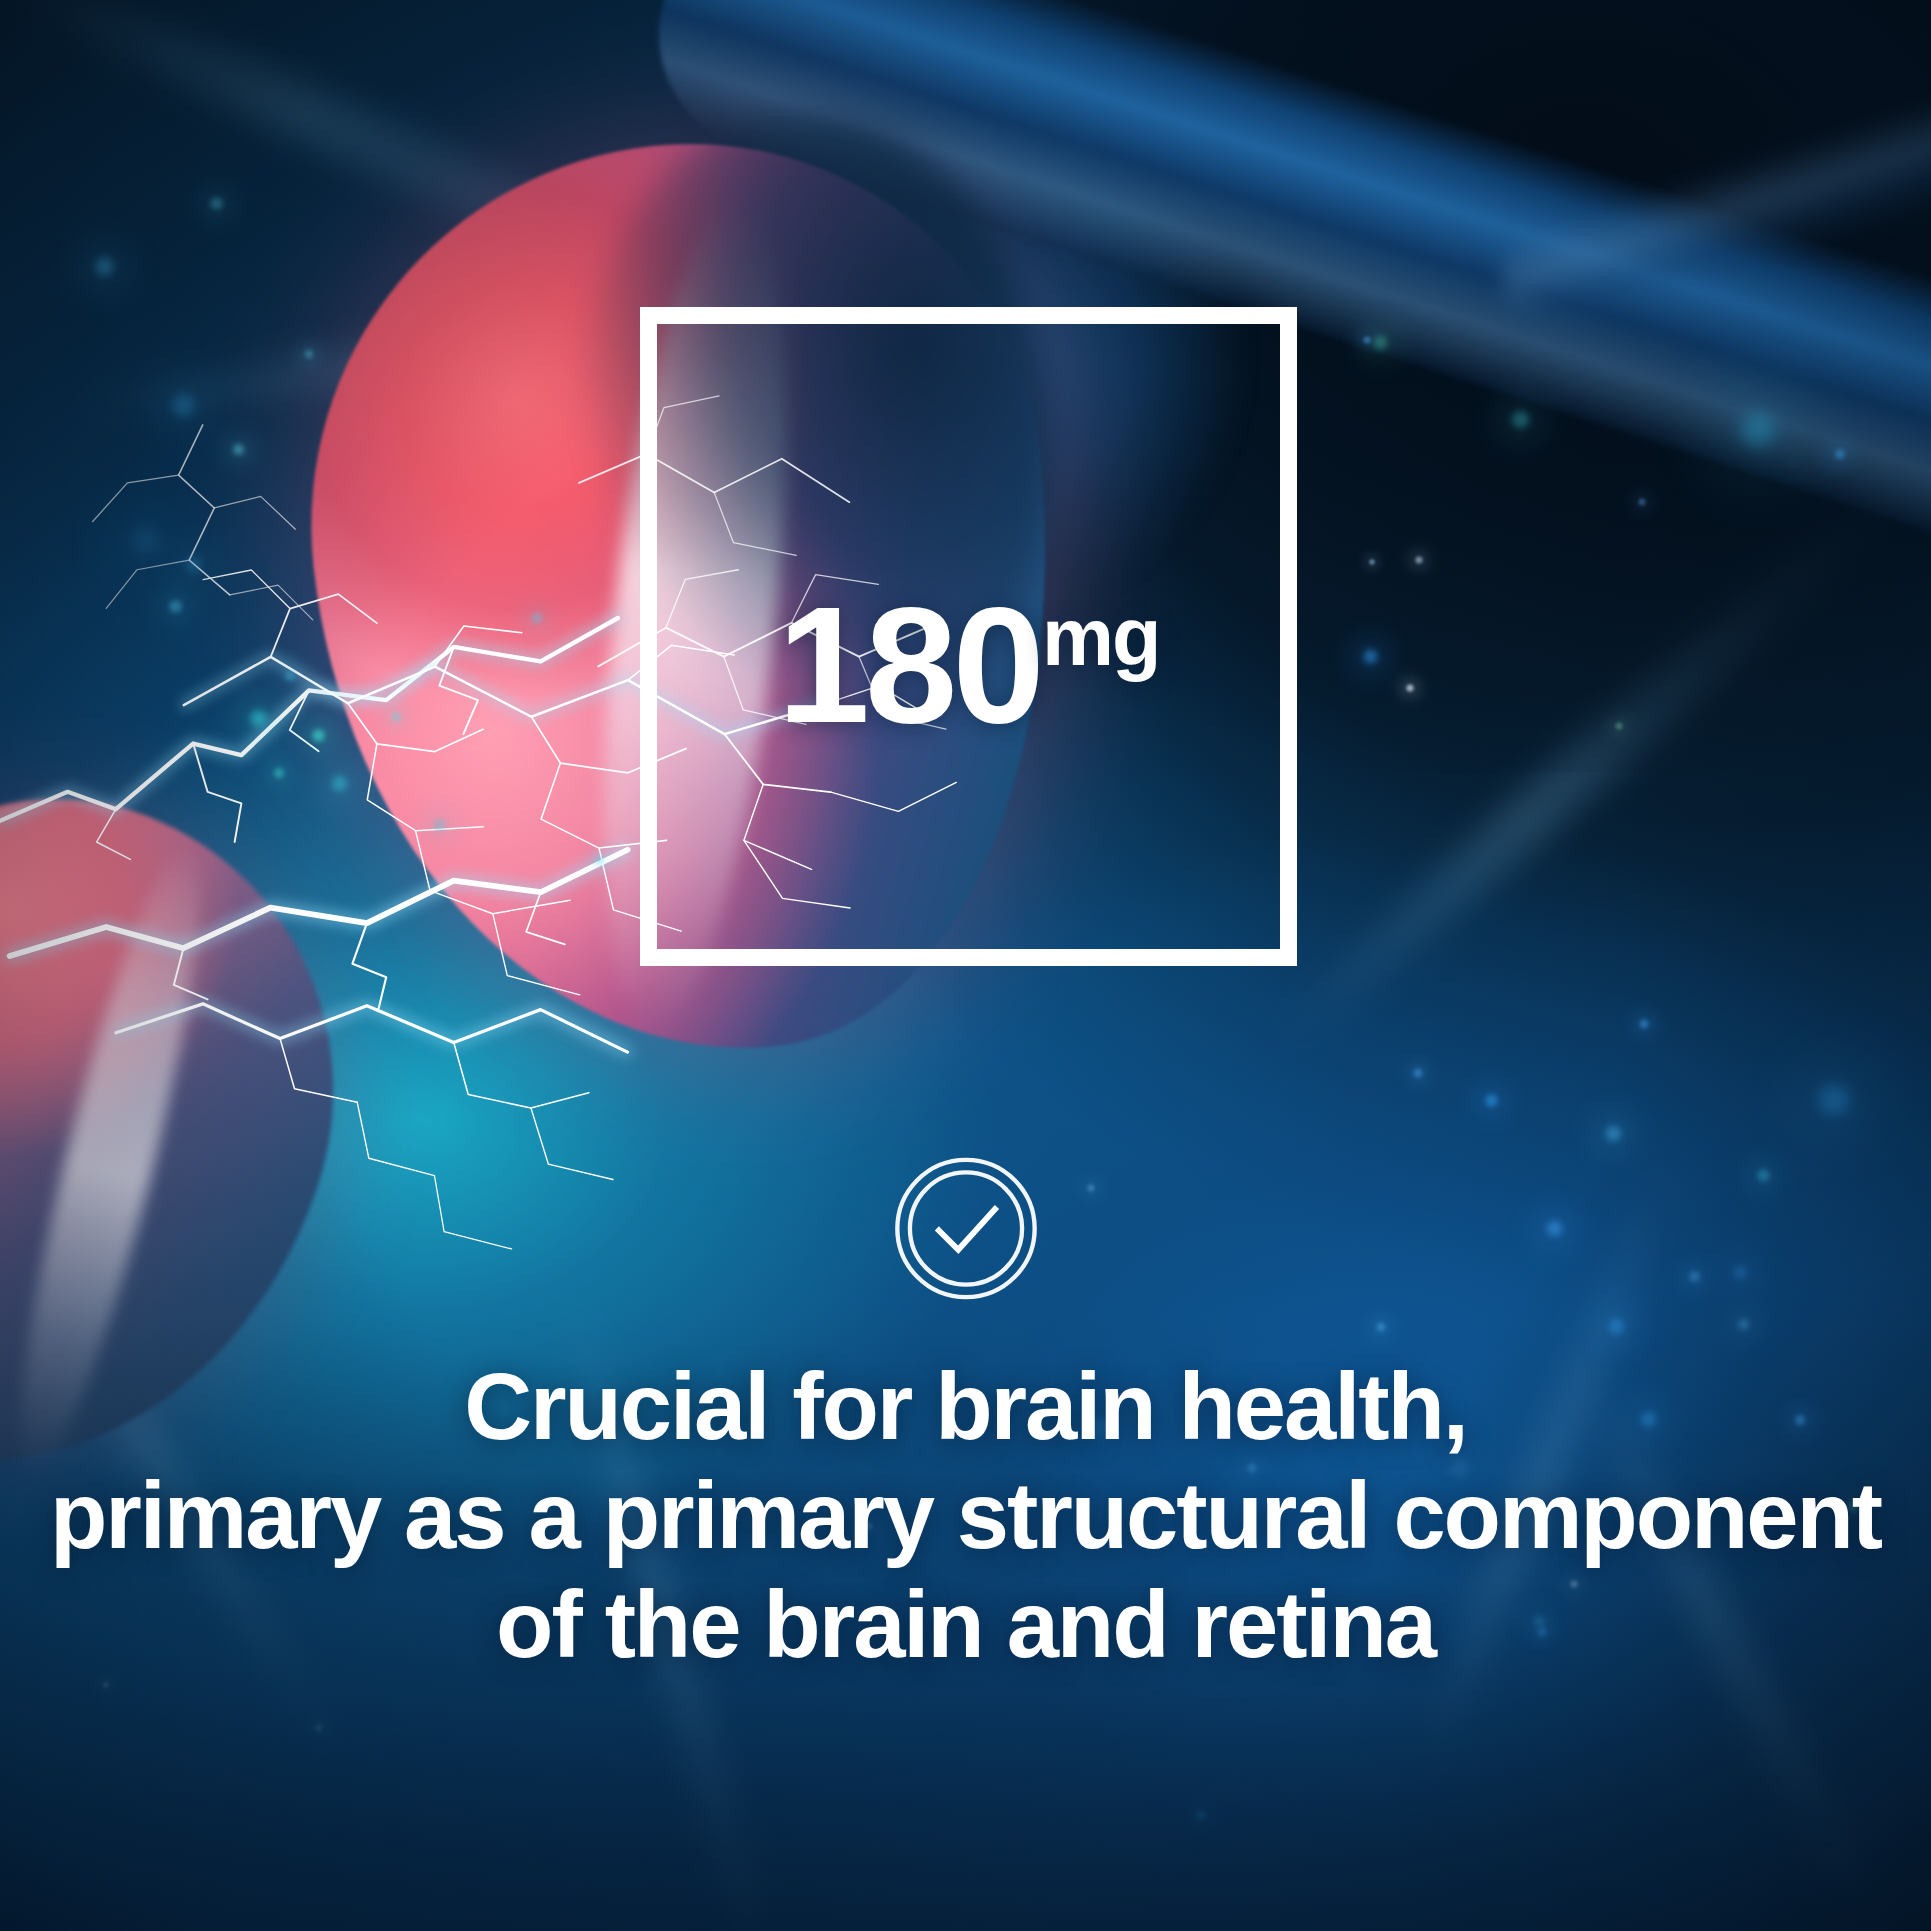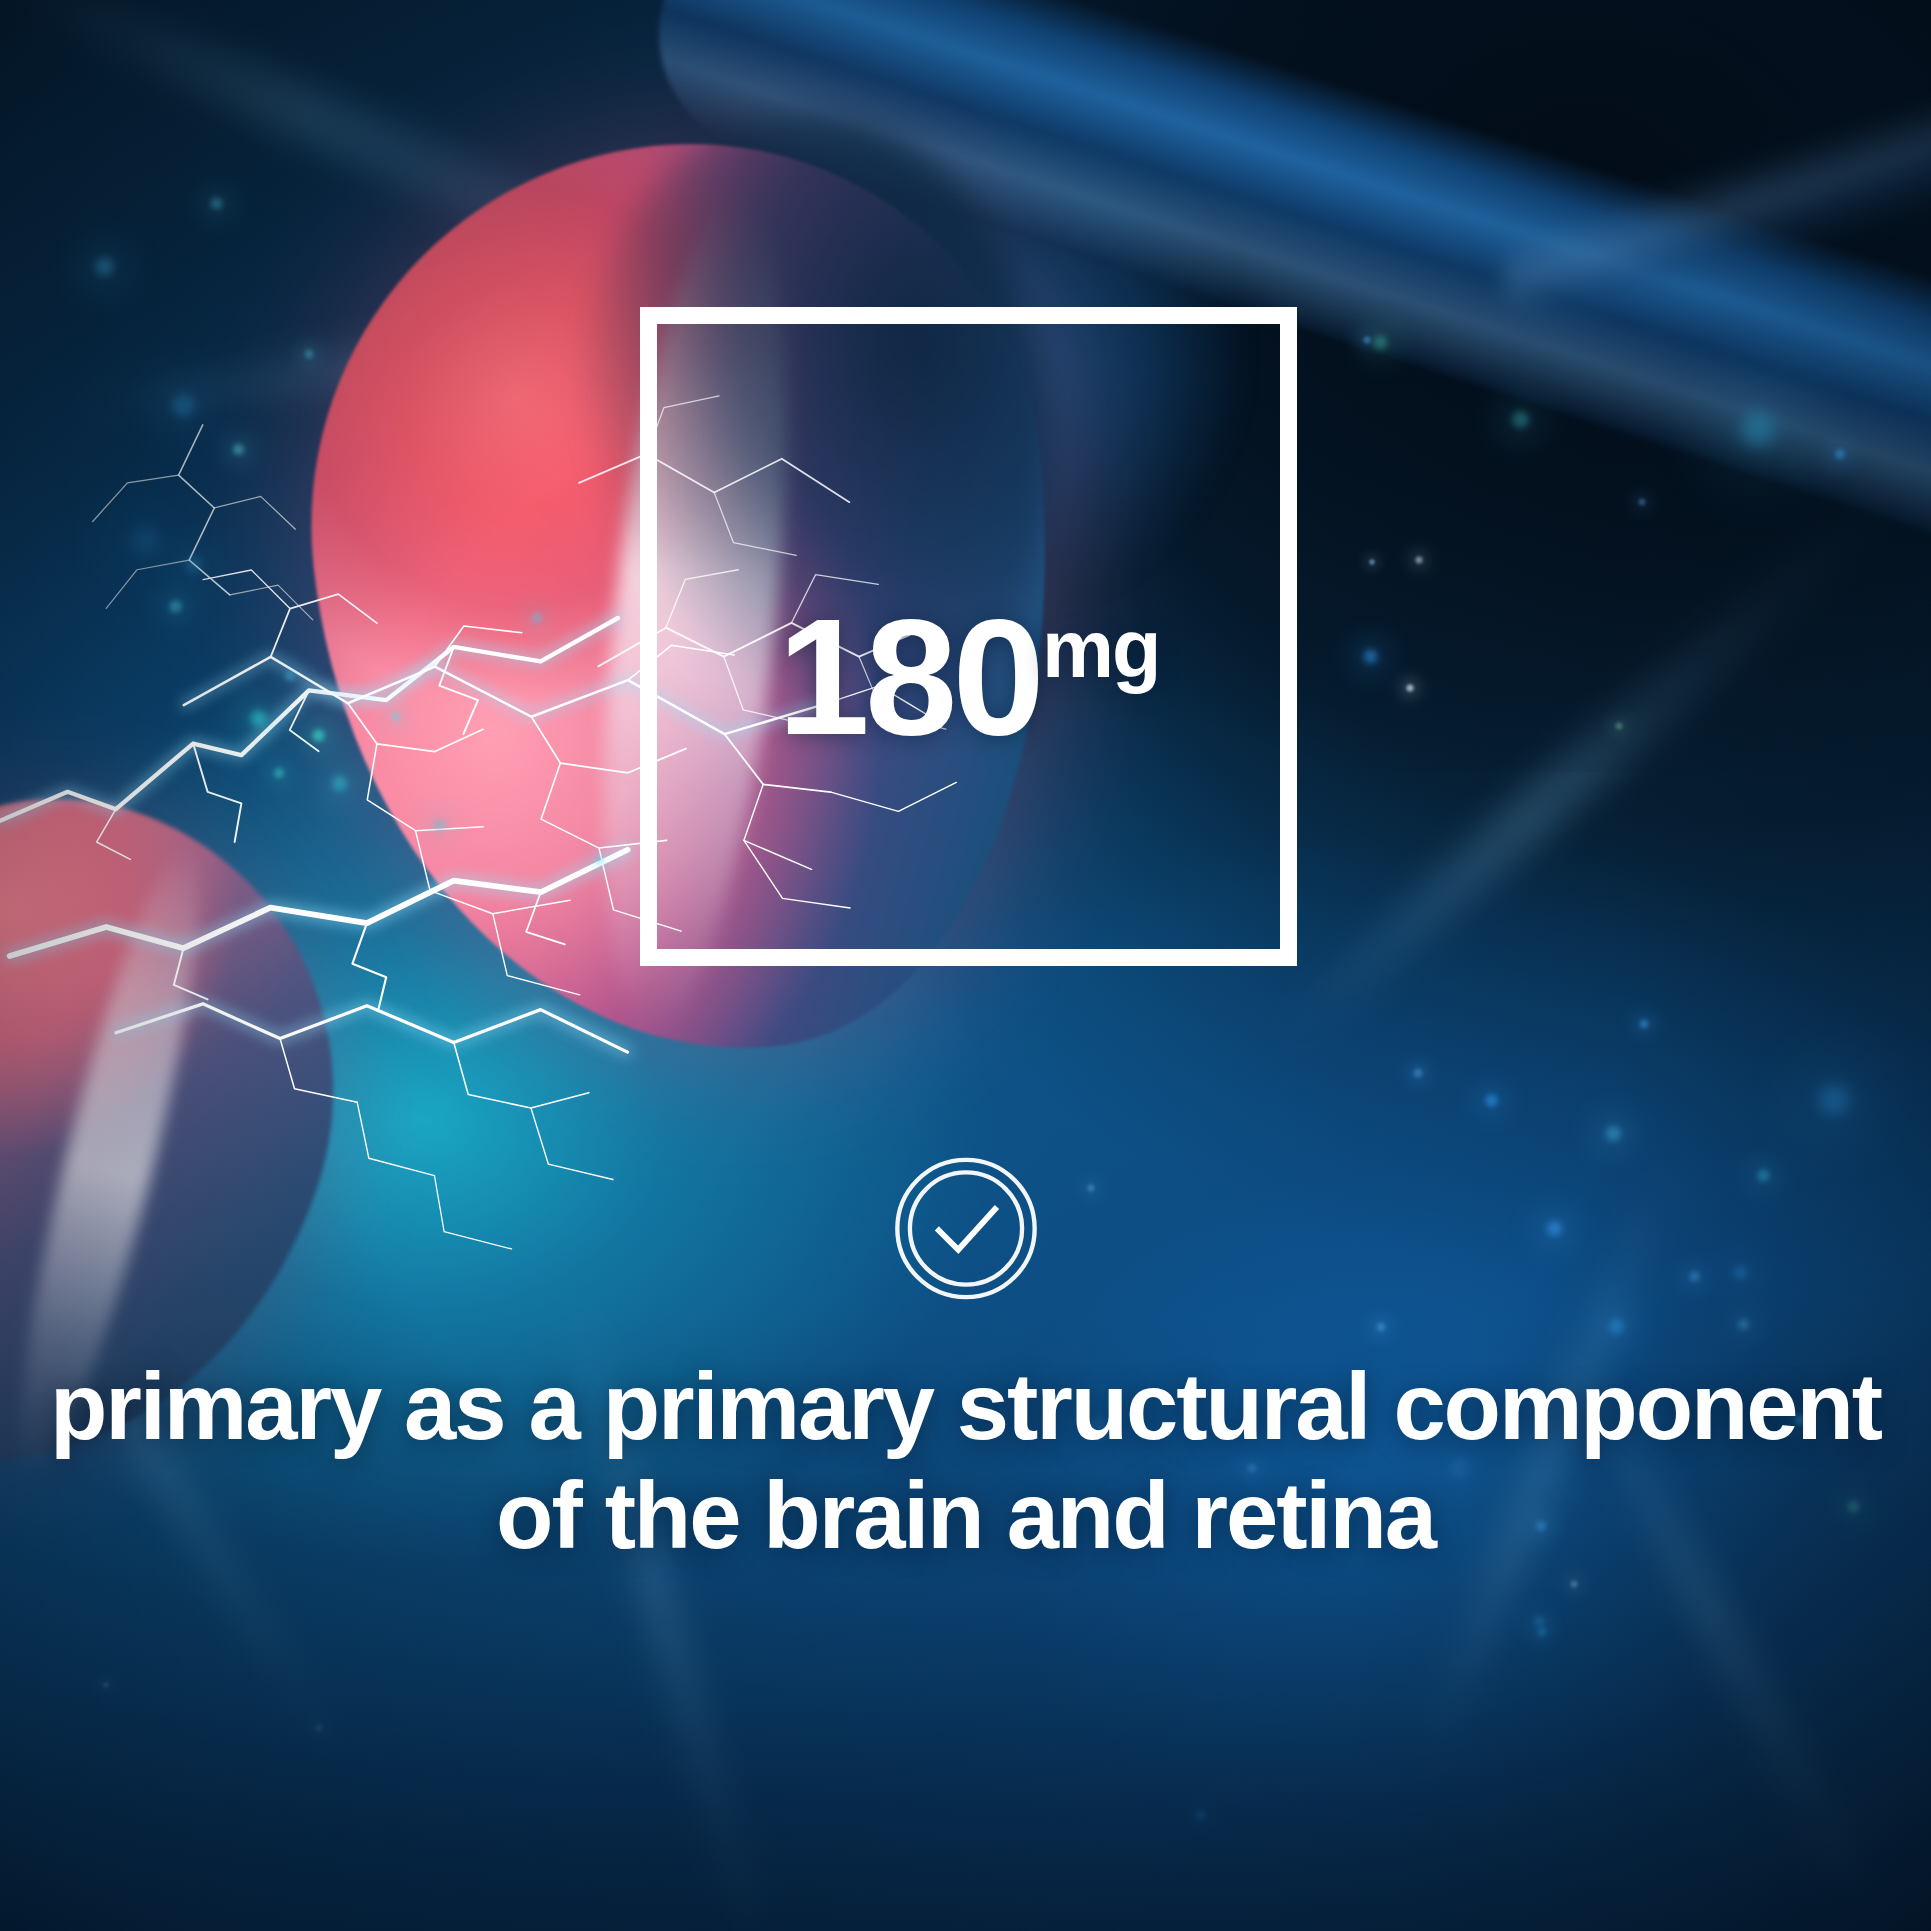--- a/index.html
+++ b/index.html
@@ -202,21 +202,21 @@
     width: 657px;
     height: 659px;
     border: 17.4px solid #ffffff;
     box-sizing: border-box;
   }
 
   
   .dose-block {
     position: absolute;
     left: 640px;
-    top: 319px;
+    top: 307px;
     width: 657px;
     height: 659px;
     display: flex;
     flex-direction: column;
     align-items: center;
     justify-content: center;
     box-sizing: border-box;
     padding-top: 56px;
   }
   .dose-main {
@@ -469,18 +469,19 @@
 
   <div class="check-icon">
     <svg width="147" height="147" viewBox="0 0 152 152">
       <circle cx="76" cy="76" r="71" fill="none" stroke="#ffffff" stroke-width="4.5" opacity="0.95"></circle>
       <circle cx="76" cy="76" r="58" fill="none" stroke="#ffffff" stroke-width="4.5" opacity="0.95"></circle>
       <path d="M48,78 L68,98 L106,56" fill="none" stroke="#ffffff" stroke-width="6" stroke-linecap="square" stroke-linejoin="miter"></path>
     </svg>
   </div>
 
   <div class="headline">
+    <span class="ln">Crucial for brain health,</span>
     <span class="ln">primary as a primary structural component</span>
     <span class="ln">of the brain and retina</span>
   </div>
 
 </div>
 
 
 </body></html>

